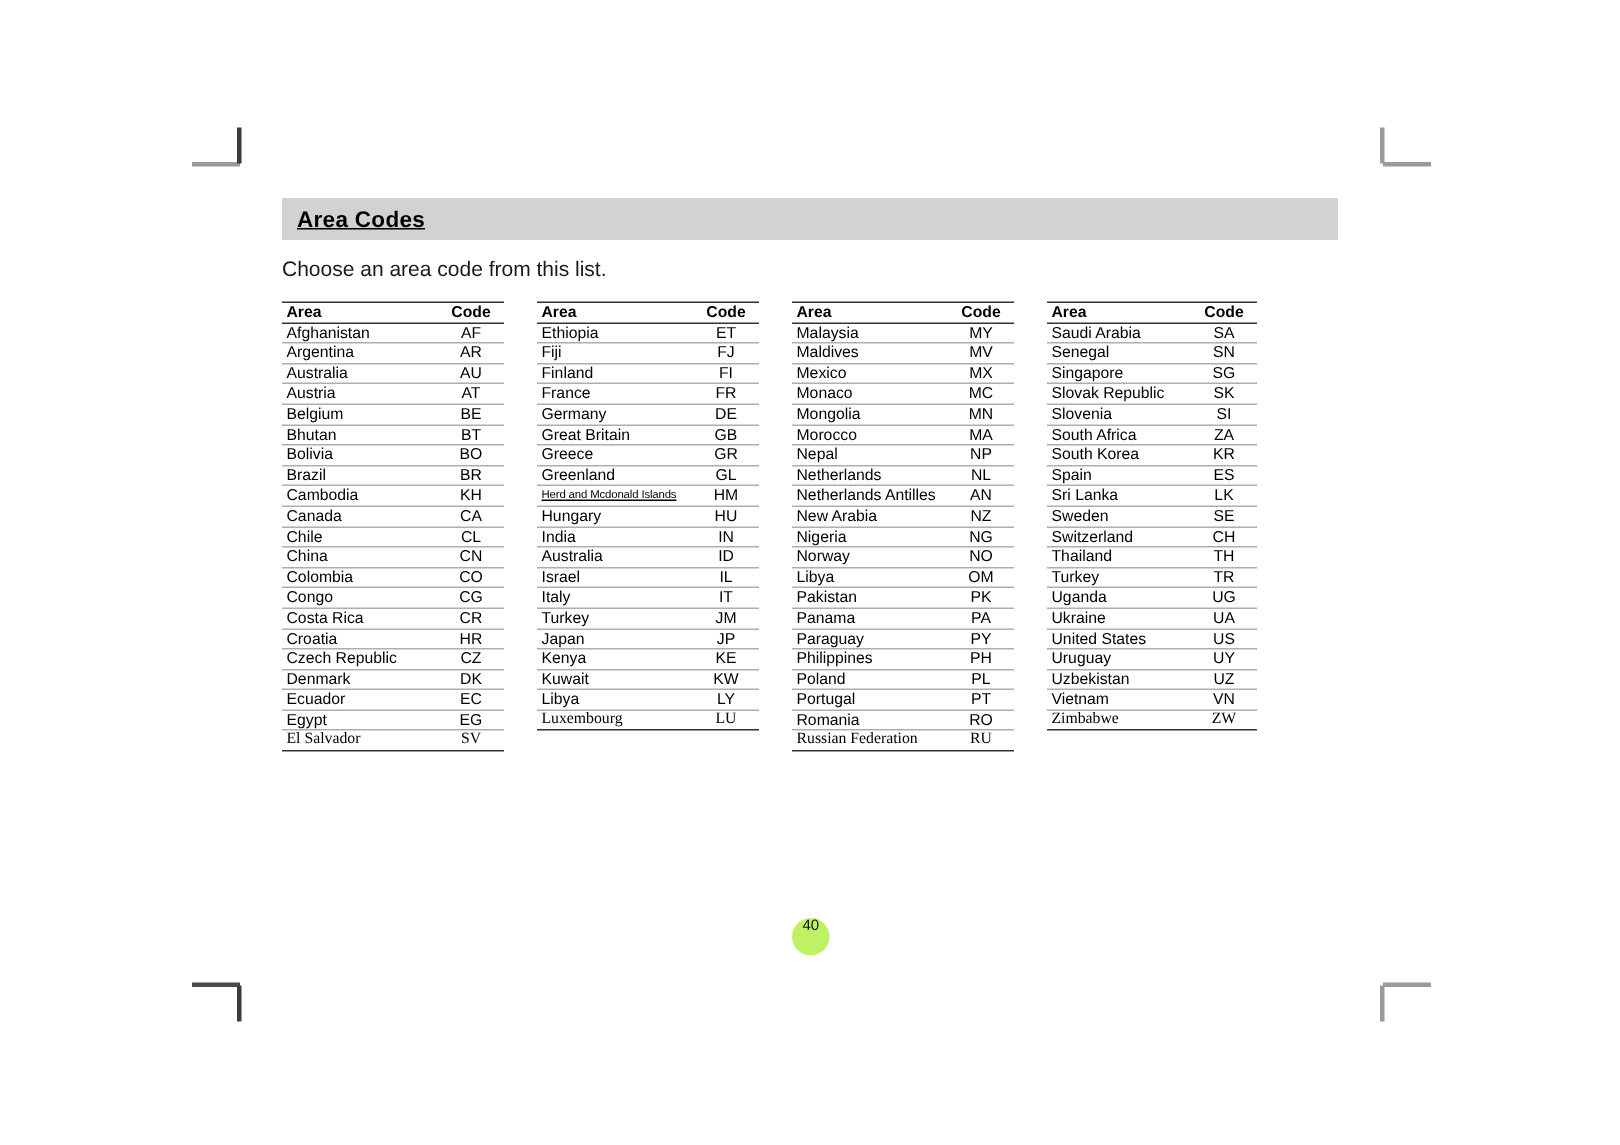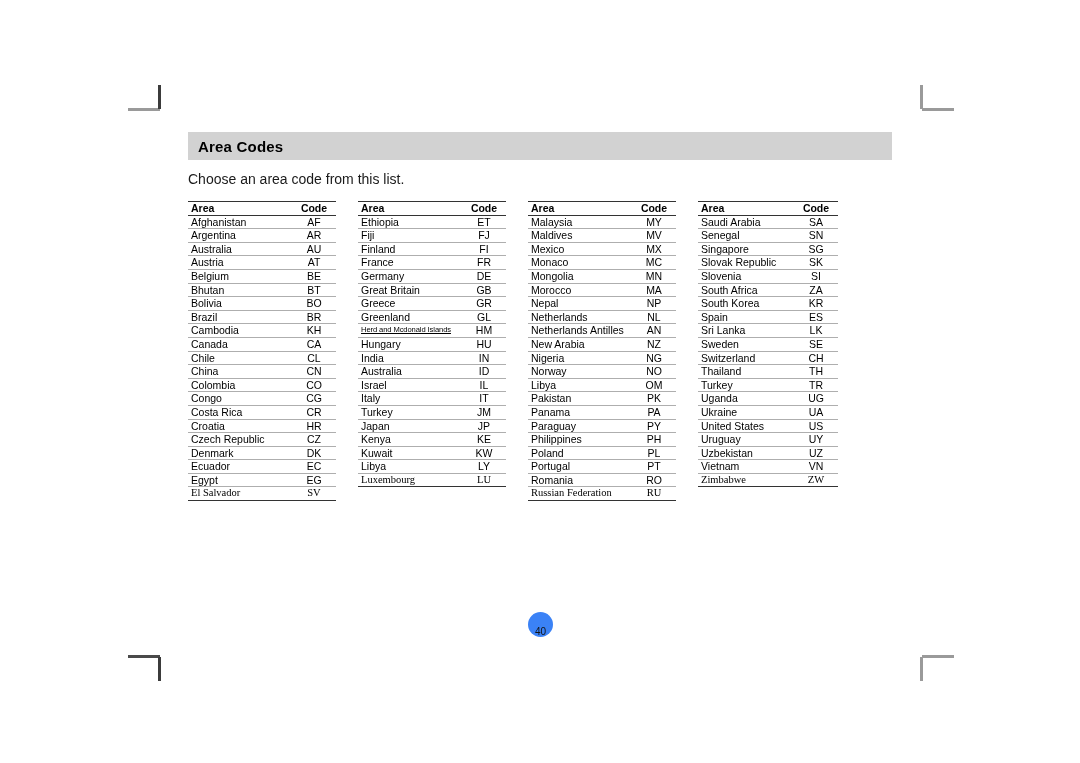--- a/index.html
+++ b/index.html
@@ -59,20 +59,21 @@
     width: 704px;
   }
 
   .title-bar {
     background: #d2d2d2;
     height: 28px;
     display: flex;
     align-items: center;
     padding-left: 10px;
     box-sizing: border-box;
+    text-decoration: underline;
   }
   .title-bar h1 {
     margin: 0;
     font-size: 15px;
     font-weight: bold;
     letter-spacing: 0.2px;
     color: #000;
   }
 
   .subtitle {
@@ -140,23 +141,23 @@
   }
 
   
   .page-number {
     position: absolute;
     left: 528px;
     top: 612px;
     width: 25px;
     height: 25px;
     border-radius: 50%;
-    background: #3b82f6;
+    background: #bef264;
     display: flex;
-    align-items: flex-end;
+    align-items: flex-start;
     justify-content: center;
     font-size: 10px;
     color: #111;
   }
 </style>
 </head>
 <body>
 
 <div class="crop-mark crop-h" id="cm-tl-h"></div>
 <div class="crop-mark crop-v" id="cm-tl-v"></div>

